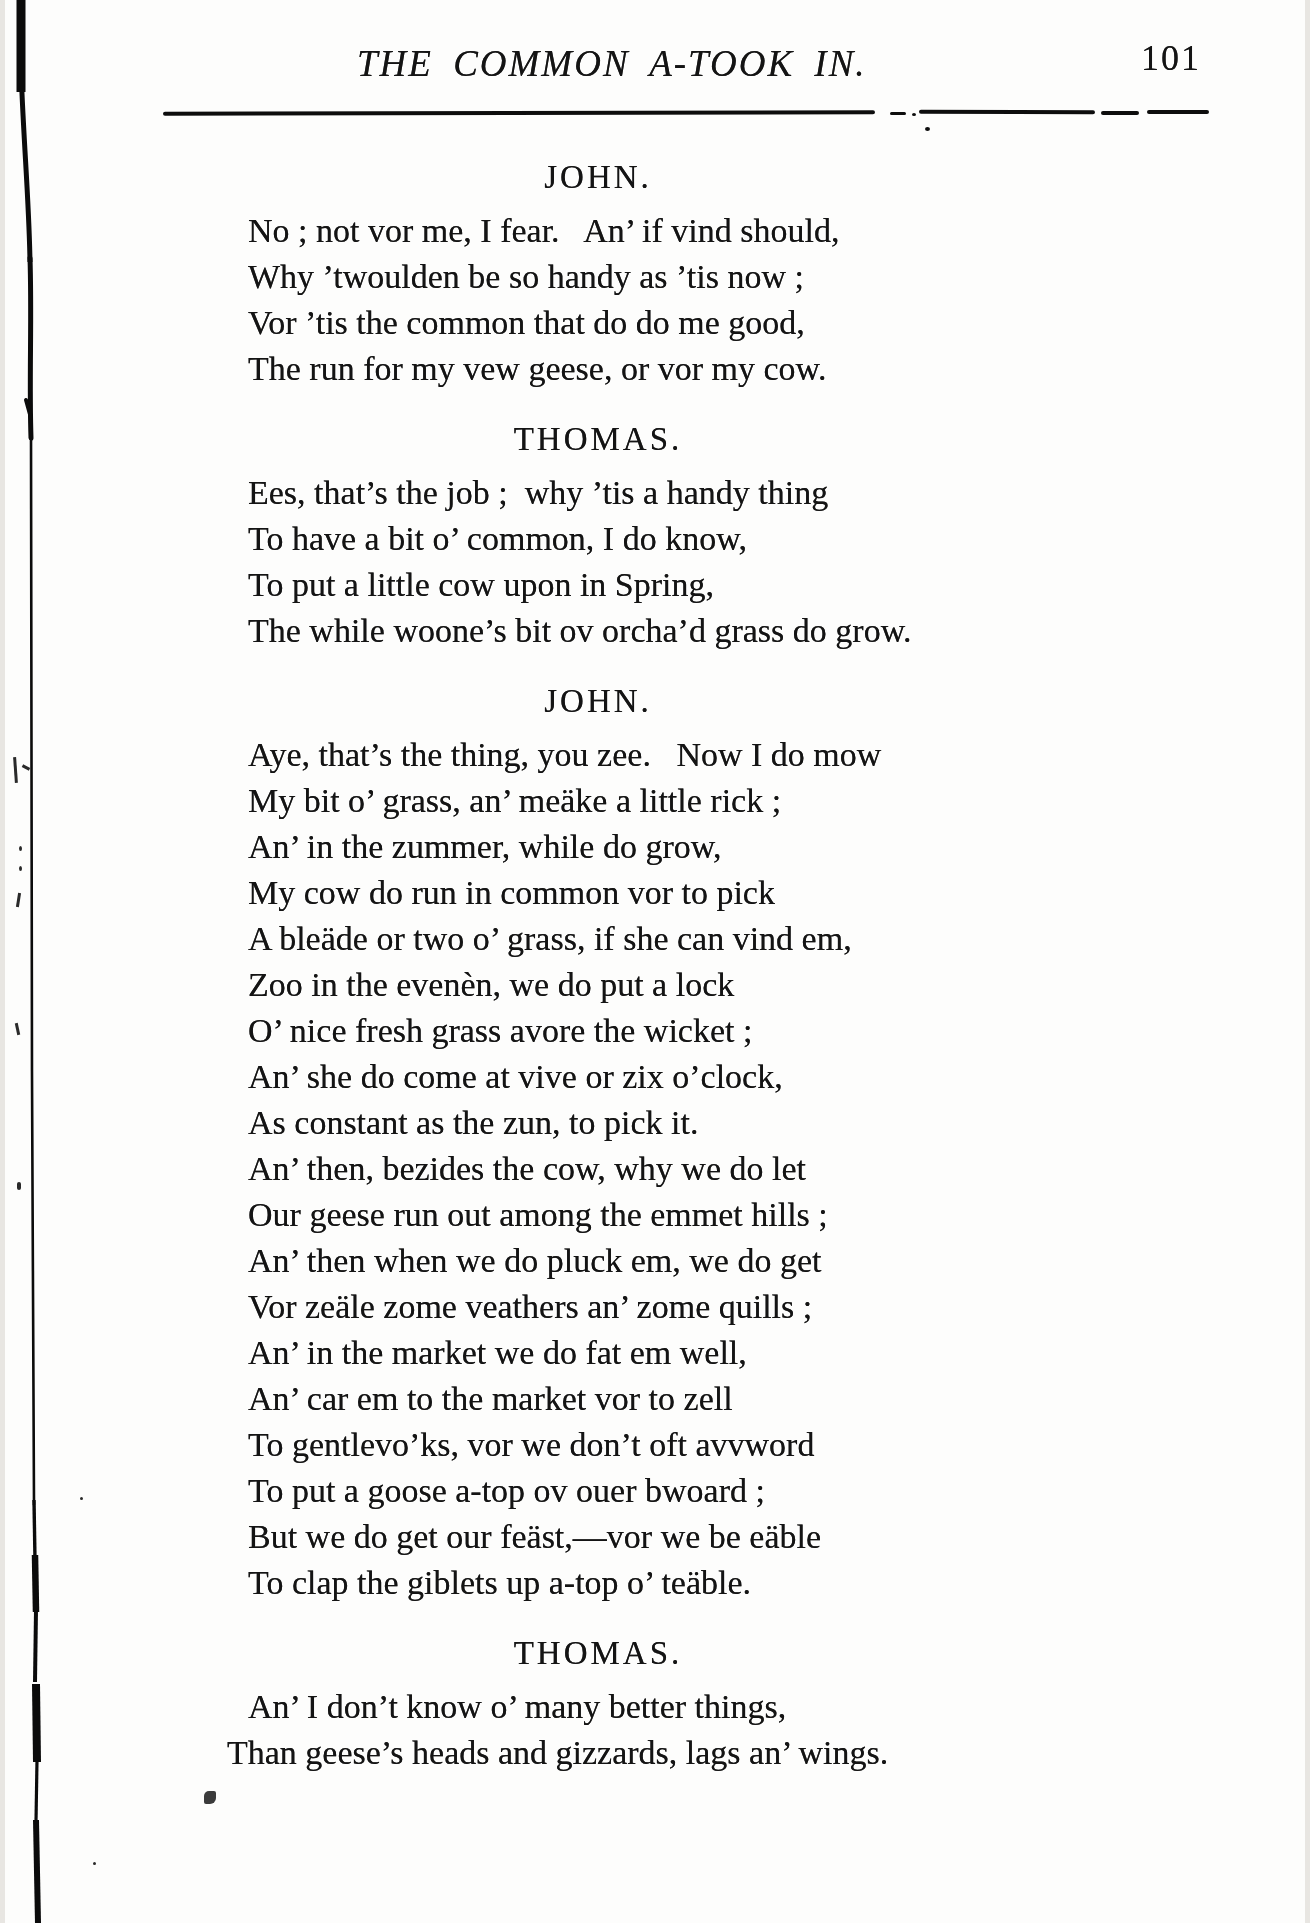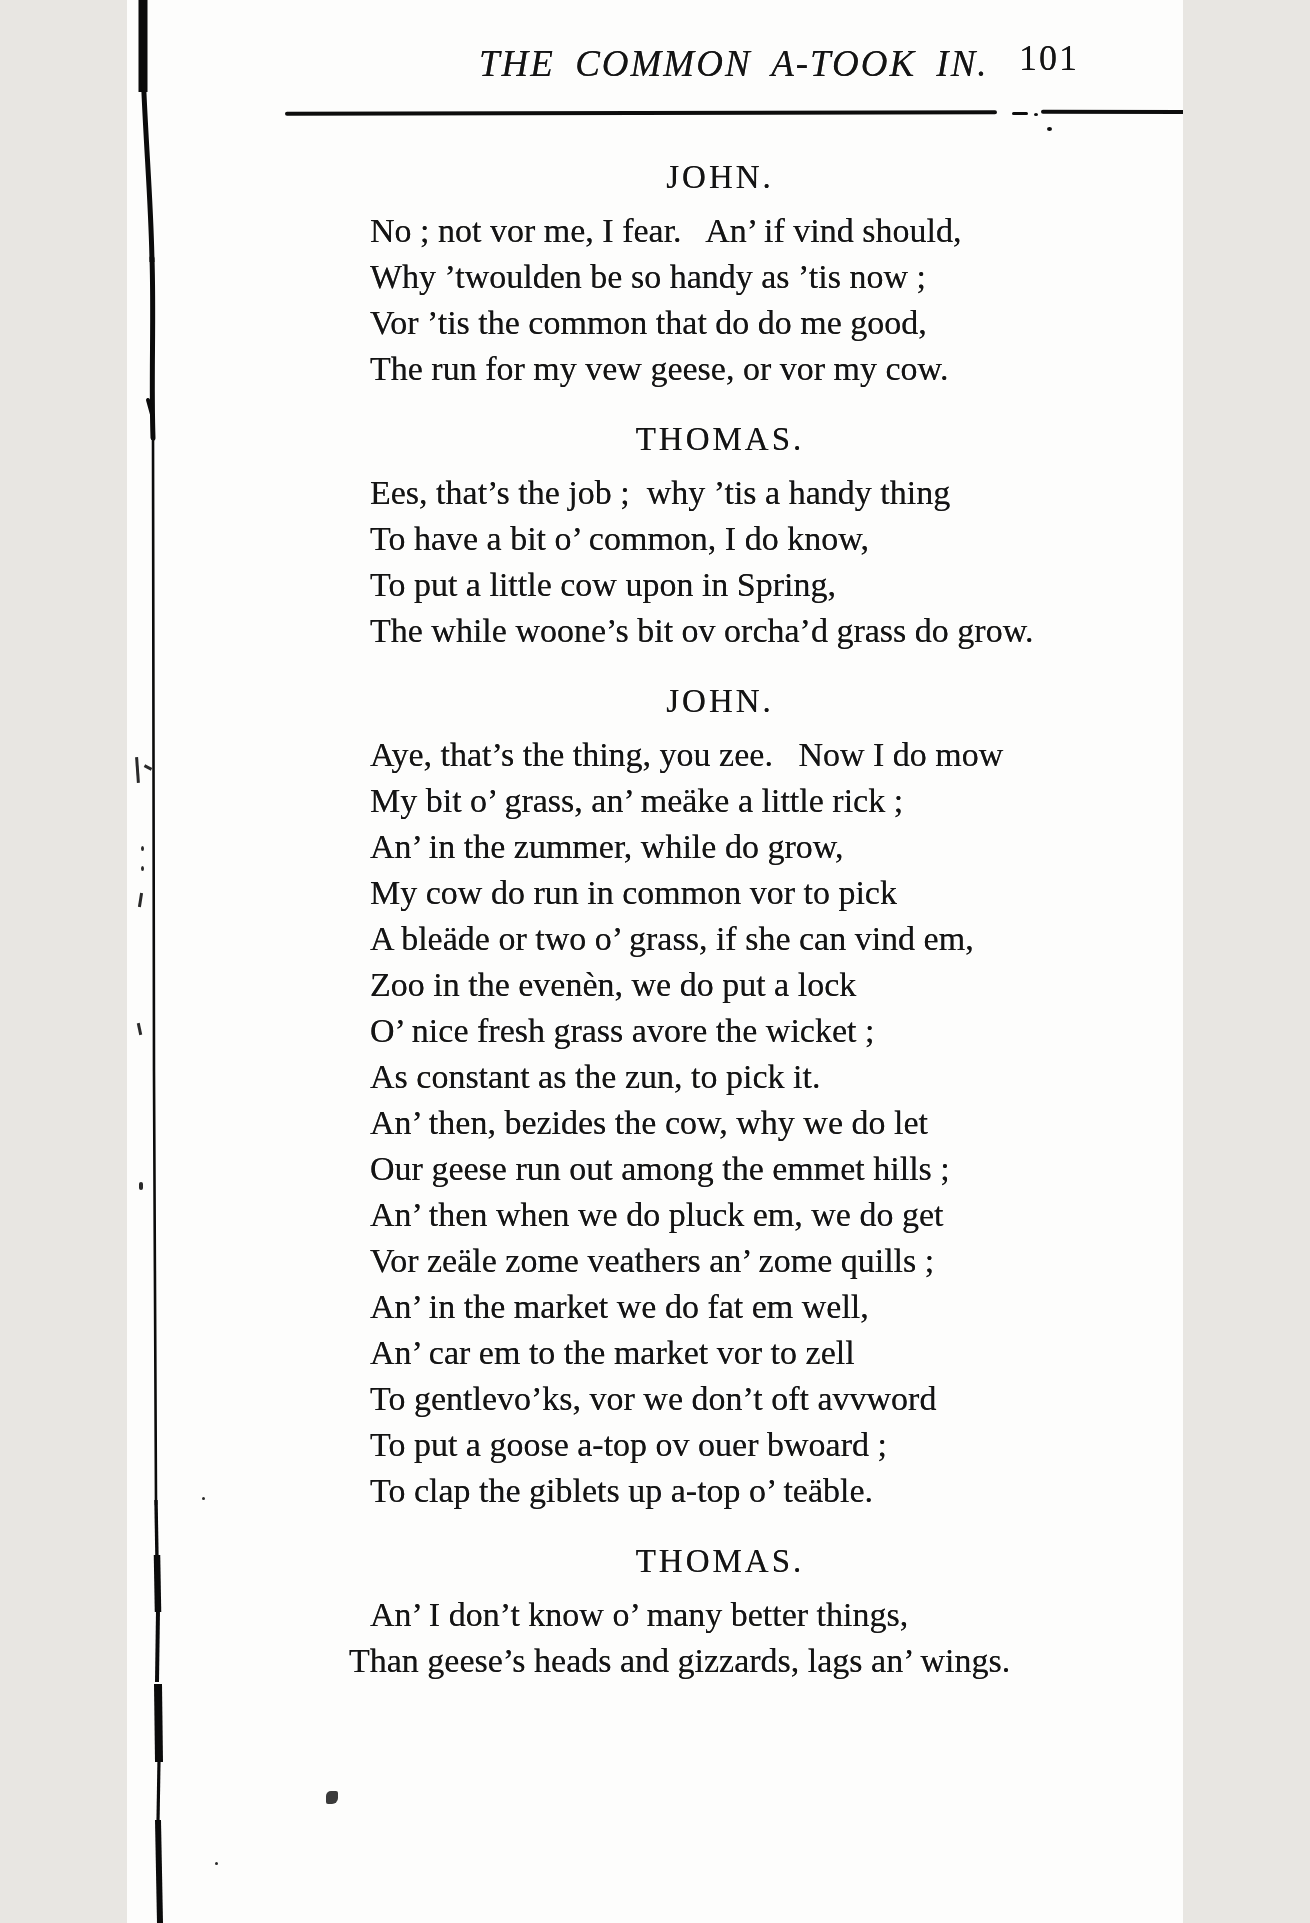--- a/index.html
+++ b/index.html
@@ -1,18 +1,18 @@
 <!DOCTYPE html>
 <html><head>
 <meta charset="utf-8">
 <style>
   html,body{margin:0;padding:0;background:#e8e6e2;}
   .page{
     position:relative;
-    width:1056px;height:1923px;
+    width:1300px;height:1923px;
     margin:0 auto;
     background:#fdfdfc;
     overflow:hidden;
     font-family:"Liberation Serif","DejaVu Serif",serif;
     color:#141414;
   }
   .ink{ text-shadow:0 0 0.6px rgba(10,10,10,0.75); }
 
   
   .running-header{position:absolute;top:0;left:0;width:100%;height:100px;}
@@ -123,29 +123,31 @@
 
     <div class="speaker ink">JOHN.</div>
     <div class="stanza">
       <div class="line ink">Aye, that’s the thing, you zee.   Now I do mow</div>
       <div class="line ink">My bit o’ grass, an’ meäke a little rick ;</div>
       <div class="line ink">An’ in the zummer, while do grow,</div>
       <div class="line ink">My cow do run in common vor to pick</div>
       <div class="line ink">A bleäde or two o’ grass, if she can vind em,</div>
       <div class="line ink">Zoo in the evenèn, we do put a lock</div>
       <div class="line ink">O’ nice fresh grass avore the wicket ;</div>
+      <div class="line ink">An’ she do come at vive or zix o’clock,</div>
       <div class="line ink">As constant as the zun, to pick it.</div>
       <div class="line ink">An’ then, bezides the cow, why we do let</div>
       <div class="line ink">Our geese run out among the emmet hills ;</div>
       <div class="line ink">An’ then when we do pluck em, we do get</div>
       <div class="line ink">Vor zeäle zome veathers an’ zome quills ;</div>
       <div class="line ink">An’ in the market we do fat em well,</div>
       <div class="line ink">An’ car em to the market vor to zell</div>
       <div class="line ink">To gentlevo’ks, vor we don’t oft avvword</div>
       <div class="line ink">To put a goose a-top ov ouer bwoard ;</div>
+      <div class="line ink">But we do get our feäst,—vor we be eäble</div>
       <div class="line ink">To clap the giblets up a-top o’ teäble.</div>
     </div>
 
     <div class="speaker ink">THOMAS.</div>
     <div class="stanza">
       <div class="line ink">An’ I don’t know o’ many better things,</div>
       <div class="line ink hang">Than geese’s heads and gizzards, lags an’ wings.</div>
     </div>
 
   </div>

